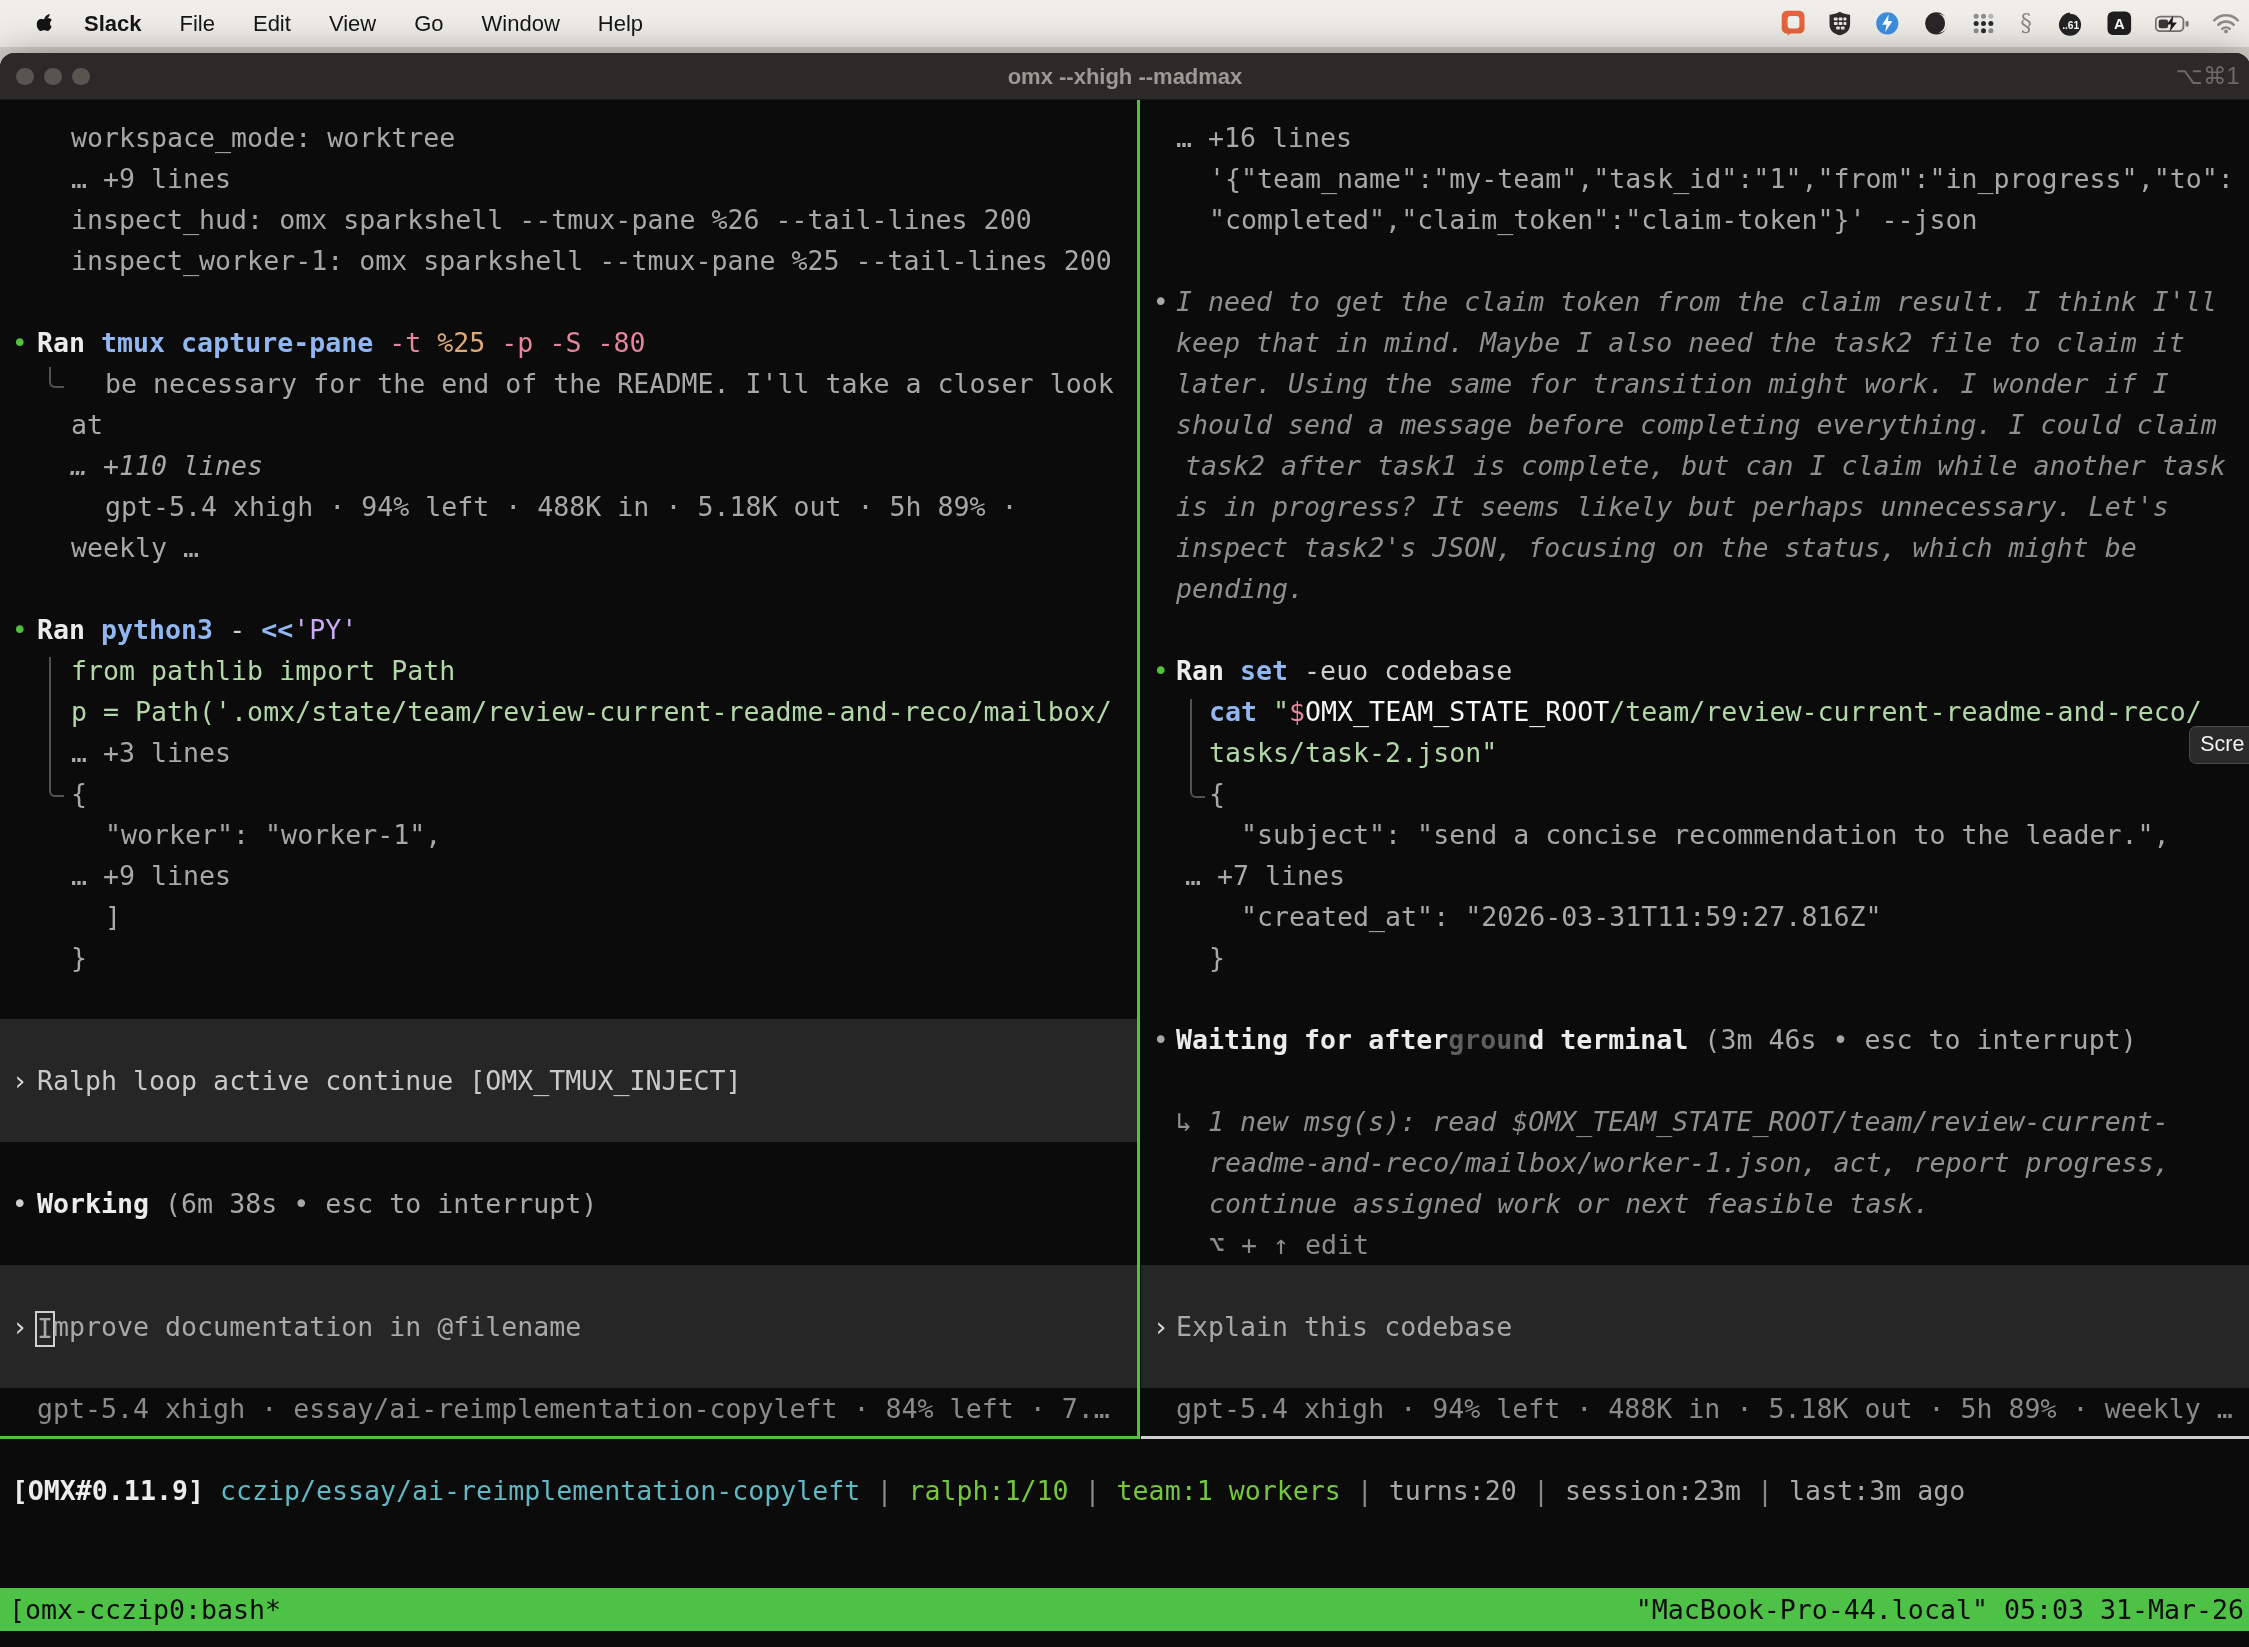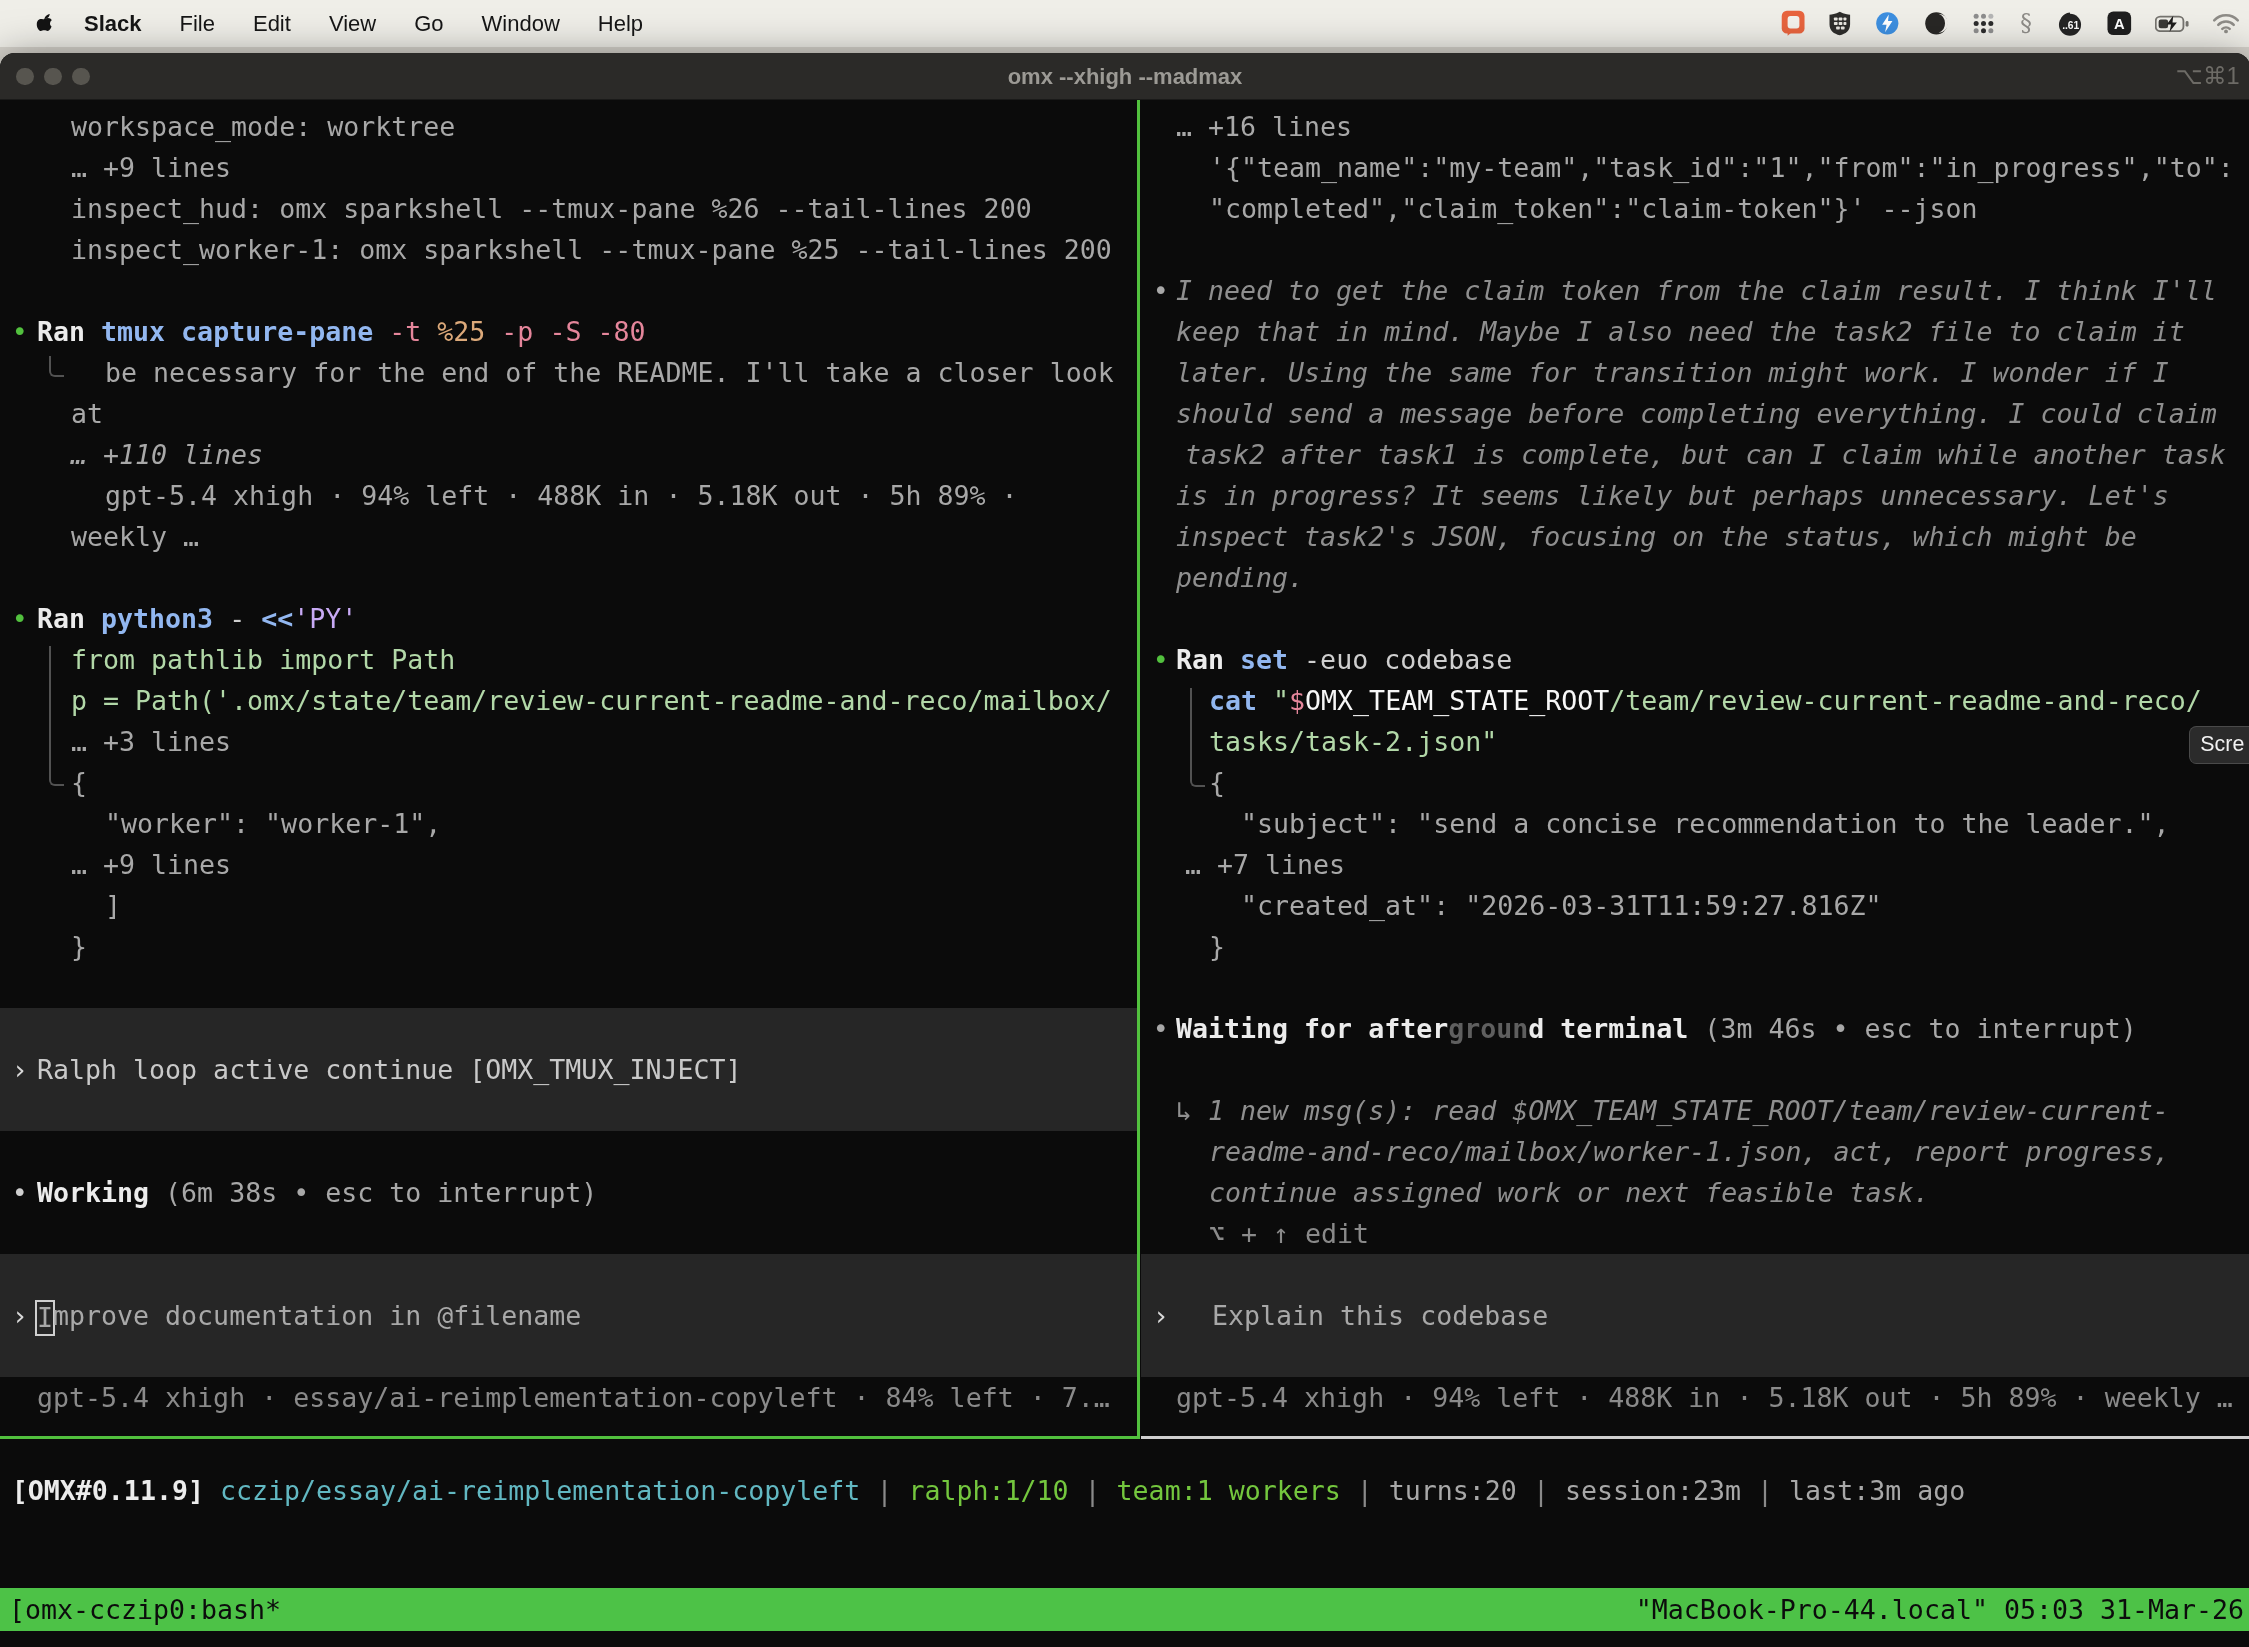--- a/index.html
+++ b/index.html
@@ -22,21 +22,21 @@
   #titlebar{position:absolute;top:0;left:0;width:100%;height:47px;background:#2b2a28;border-bottom:0.7px solid #1a1a19;}
   #titlebar .lights{position:absolute;left:16px;top:14.8px;display:flex;gap:10.3px;}
   #titlebar .light{width:17.7px;height:17.7px;border-radius:50%;background:#57554f;}
   #titlebar .wtitle{position:absolute;top:0;left:0;width:100%;height:47px;line-height:47px;text-align:center;
     color:#9c9a95;font-size:22px;font-weight:bold;}
   #titlebar .wshortcut{position:absolute;right:10.3px;top:0;height:47px;line-height:47px;color:#6d6b66;font-size:23.6px;}
 
   
   #terminal{position:absolute;top:47px;left:0;width:2250px;height:1547px;background:#0b0b0b;
     font-size:26.6px;color:#a8a8a8;}
-  .pane{position:absolute;top:6px;height:1323px;overflow:hidden;}
+  .pane{position:absolute;top:17px;height:1323px;overflow:hidden;}
   #pane-left{left:0;width:1137px;}
   #pane-right{left:1141px;width:1109px;}
   #divider{position:absolute;left:1137px;top:0;width:3px;height:1339px;background:#52c13e;}
   #border-left{position:absolute;left:0;top:1336px;width:1137px;height:3px;background:#52c13e;}
   #border-right{position:absolute;left:1141px;top:1336px;width:1109px;height:3px;background:#cfcfcf;}
 
   .trow{position:relative;height:41px;line-height:41px;white-space:pre;}
   .trow.band{background:#262626;}
   .abs{position:absolute;top:0;}
   .line{display:block;}
@@ -235,21 +235,21 @@
         <div class="trow"><span class="line" style="padding-left: 100px;"><span class="s-gray">"created_at": "2026-03-31T11:59:27.816Z"</span></span></div>
         <div class="trow"><span class="line" style="padding-left: 68px;"><span class="s-gray">}</span></span></div>
         <div class="trow"></div>
         <div class="trow"><span class="s-gray abs" style="left: 11.8px;">•</span><span class="line" style="padding-left: 35px;"><span class="s-white b">Waiting for after</span><span class="s-shimmer b">groun</span><span class="s-white b">d terminal</span><span class="s-gray"> (3m 46s • esc to interrupt)</span></span></div>
         <div class="trow"></div>
         <div class="trow"><span class="line" style="padding-left: 35px;"><span class="s-think i">↳ 1 new msg(s): read $OMX_TEAM_STATE_ROOT/team/review-current-</span></span></div>
         <div class="trow"><span class="line" style="padding-left: 68px;"><span class="s-think i">readme-and-reco/mailbox/worker-1.json, act, report progress,</span></span></div>
         <div class="trow"><span class="line" style="padding-left: 68px;"><span class="s-think i">continue assigned work or next feasible task.</span></span></div>
         <div class="trow"><span class="line" style="padding-left: 68px;"><span class="s-dimgray">⌥ + ↑ edit</span></span></div>
         <div class="trow band"></div>
-        <div class="trow band"><span class="s-prompt abs" style="left: 11.8px;">›</span><span class="line" style="padding-left: 35px; margin-left: 36px;"><span class="s-gray">Explain this codebase</span></span></div>
+        <div class="trow band"><span class="s-prompt abs" style="left: 11.8px;">›</span><span class="line" style="padding-left: 35px;"><span class="s-gray">Explain this codebase</span></span></div>
         <div class="trow band"></div>
         <div class="trow"><span class="line" style="padding-left: 35px;"><span class="s-dimgray">gpt-5.4 xhigh · 94% left · 488K in · 5.18K out · 5h 89% · weekly …</span></span></div>
         <div class="gutter" style="top: 582px; height: 99px;"></div>
       </div>
     <div id="border-left"></div>
     <div id="border-right"></div>
     <div id="hudline"><span class="s-white b">[OMX#0.11.9]</span><span class="s-cyan"> cczip/essay/ai-reimplementation-copyleft</span><span class="s-dimgray"> | </span><span class="s-statgreen">ralph:1/10</span><span class="s-dimgray"> | </span><span class="s-statgreen">team:1 workers</span><span class="s-dimgray"> | </span><span class="s-gray">turns:20</span><span class="s-dimgray"> | </span><span class="s-gray">session:23m</span><span class="s-dimgray"> | </span><span class="s-gray">last:3m ago</span></div>
     <div id="tmuxbar">
       <span class="tleft">[omx-cczip0:bash*</span>
       <span class="tright">"MacBook-Pro-44.local" 05:03 31-Mar-26</span>

